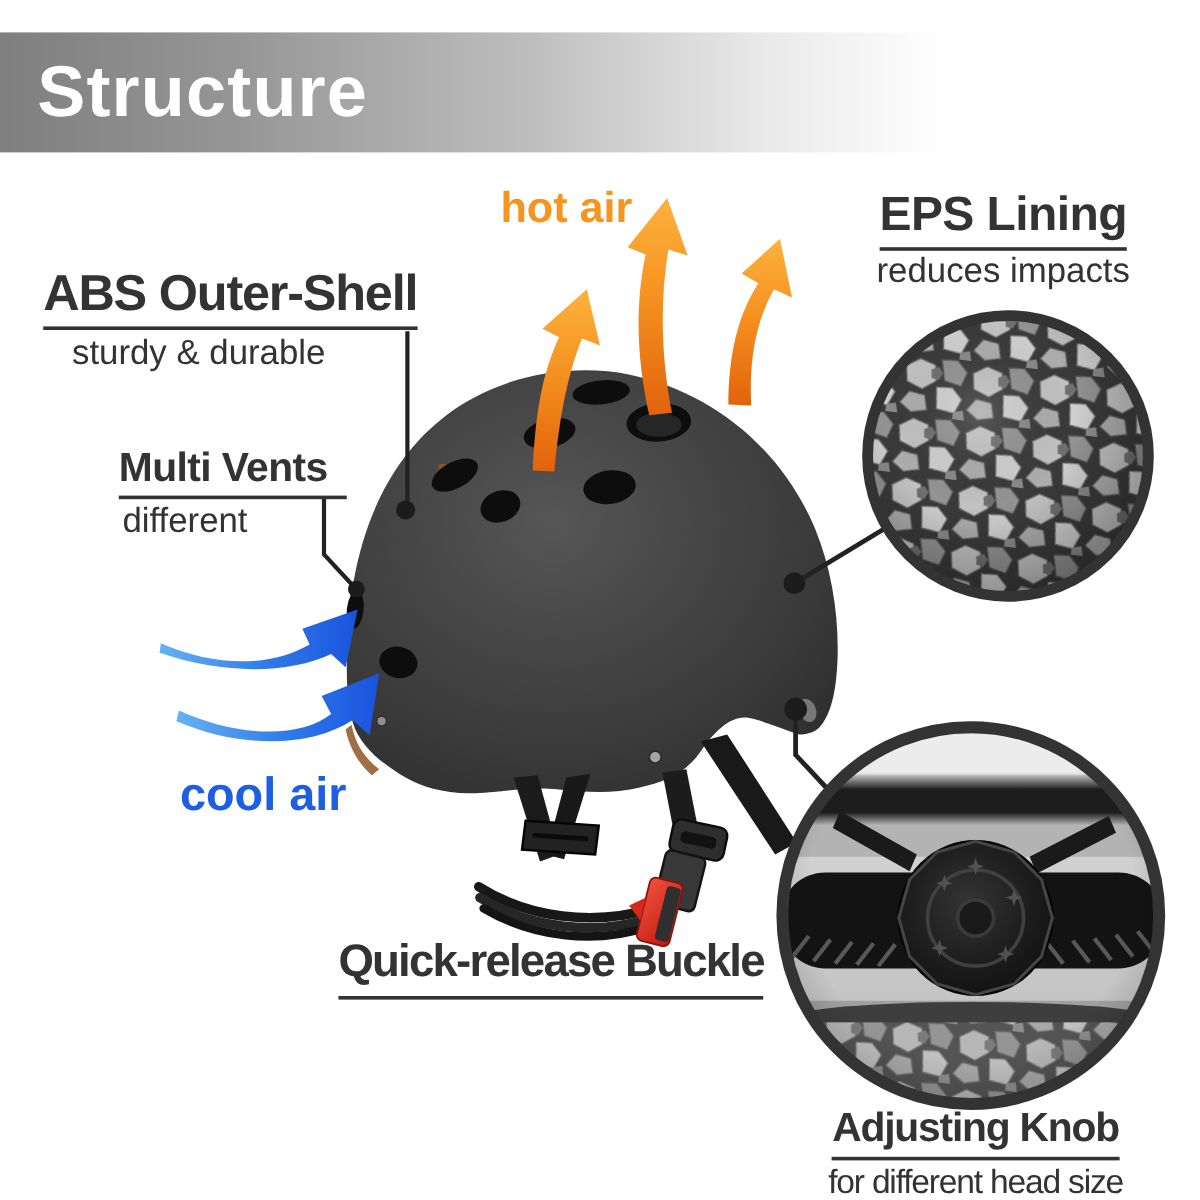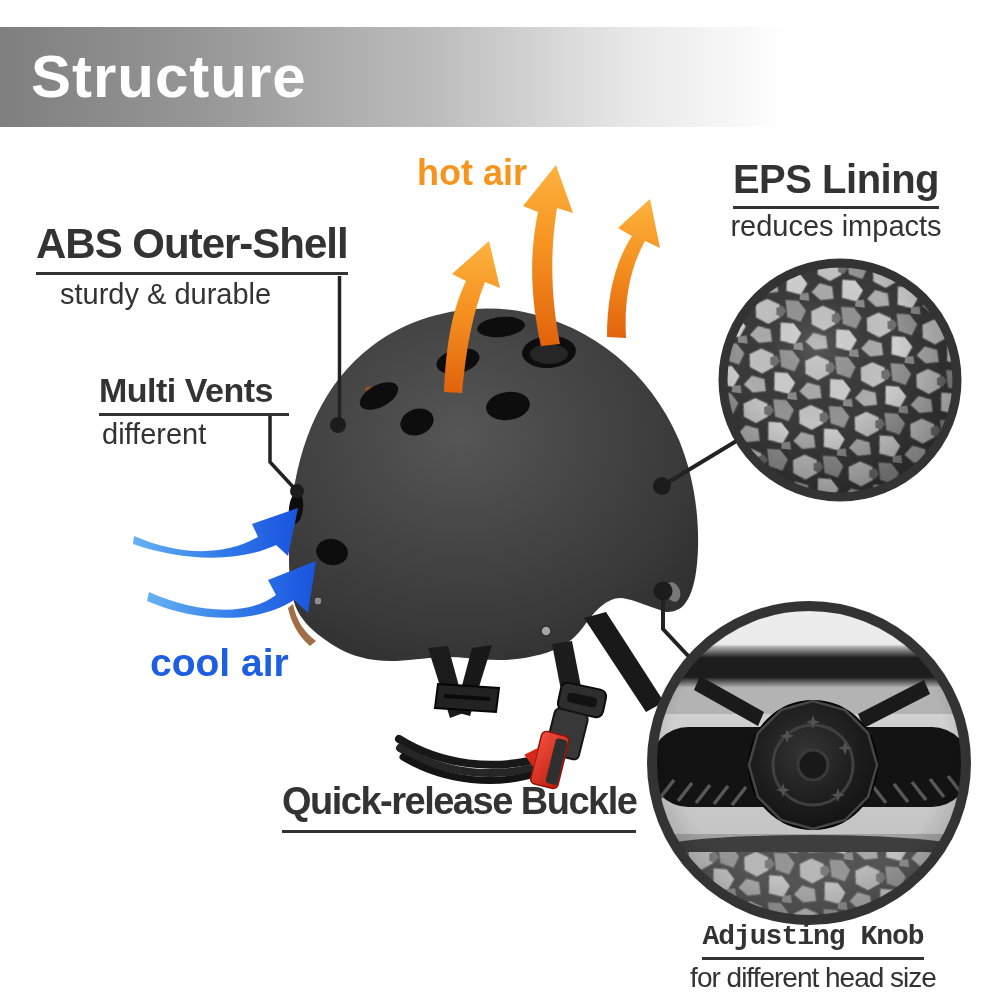--- a/index.html
+++ b/index.html
@@ -29,21 +29,21 @@
   .abs-block .c-sub{font-size:29px;margin-left:24px;margin-top:3px;}
   .mv-block{left:99px;top:371px;}
   .mv-block .c-title{font-size:34px;letter-spacing:-0.5px;padding-bottom:3px;padding-right:16px;}
   .mv-block .c-sub{font-size:29px;margin-left:3px;margin-top:2px;}
   .eps-block{left:716px;top:156px;width:240px;text-align:center;}
   .eps-block .c-title{font-size:40px;letter-spacing:-0.5px;padding-bottom:4px;}
   .eps-block .c-sub{font-size:29px;margin-top:1px;}
   .buckle-block{left:246px;top:780px;margin-left:36px;}
   .buckle-block .c-title{font-size:38px;letter-spacing:-1.5px;padding-bottom:6px;}
   .knob-block{left:660px;top:921px;width:306px;text-align:center;}
-  .knob-block .c-title{font-size:28px;letter-spacing:-1px;padding-bottom:4px;font-family:Liberation Mono, monospace;}
+  .knob-block .c-title{font-size:34px;letter-spacing:-1px;padding-bottom:4px;}
   .knob-block .c-sub{font-size:28px;letter-spacing:-1px;margin-top:2px;}
   .hot-air{
     position:absolute;left:417px;top:152px;font-size:36px;font-weight:bold;
     color:var(--hot-air,#f7941e);
   }
   .cool-air{
     position:absolute;left:150px;top:641px;font-size:39px;font-weight:bold;
     color:var(--cool-air,#1d5fe0);
   }
 </style>

